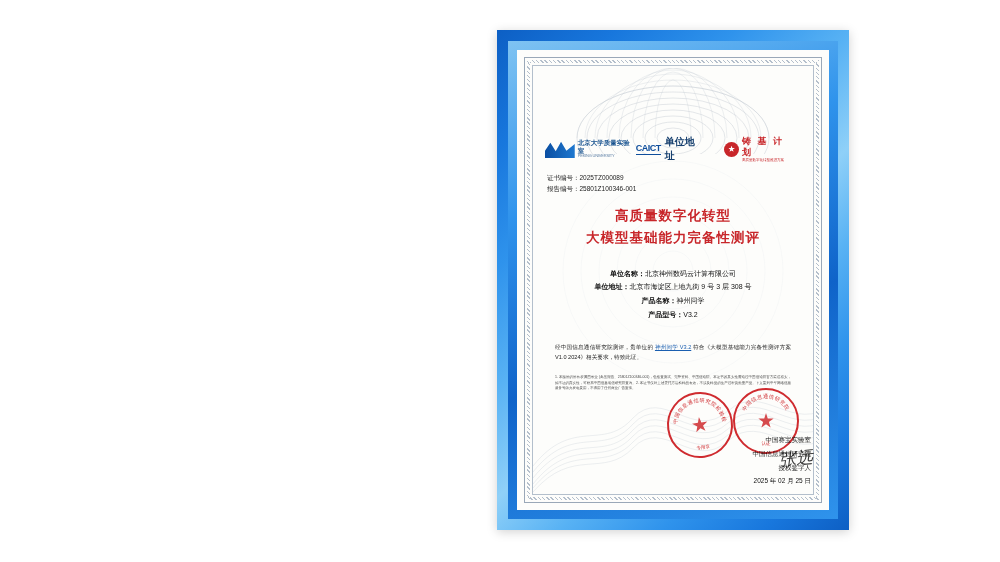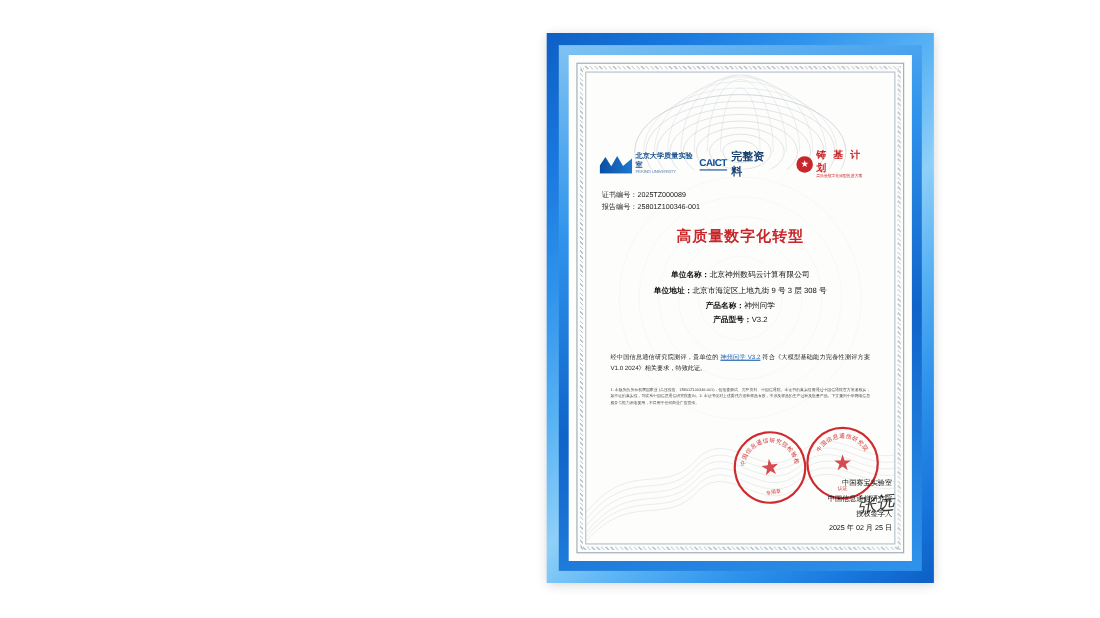--- a/index.html
+++ b/index.html
@@ -365,21 +365,21 @@
           <div class="logo-left">
             <div class="mark"></div>
             <div class="txt">
               <div>北京大学质量实验室</div>
               <div class="en">PEKING UNIVERSITY</div>
             </div>
           </div>
 
           <div class="logo-mid">
             <div class="caict">CAICT</div>
-            <div class="cn">完整资料</div>
+            <div class="cn">单位地址</div>
           </div>
 
           <div class="logo-right">
             <div class="seal"></div>
             <div class="rt">
               <div class="t1">铸 基 计 划</div>
               <div class="t2">高质量数字化转型推进方案</div>
             </div>
           </div>
         </div>
@@ -388,20 +388,21 @@
           <div>
             <span>证书编号：</span><span>2025TZ000089</span>
           </div>
           <div>
             <span>报告编号：</span><span>25801Z100346-001</span>
           </div>
         </div>
 
         <div class="title-block">
           <div class="t">高质量数字化转型</div>
+          <div class="t">大模型基础能力完备性测评</div>
         </div>
 
         <div class="fields">
           <div>
             <span class="lbl">单位名称：</span><span>北京神州数码云计算有限公司</span>
           </div>
           <div>
             <span class="lbl">单位地址：</span><span>北京市海淀区上地九街 9 号 3 层 308 号</span>
           </div>
           <div>

